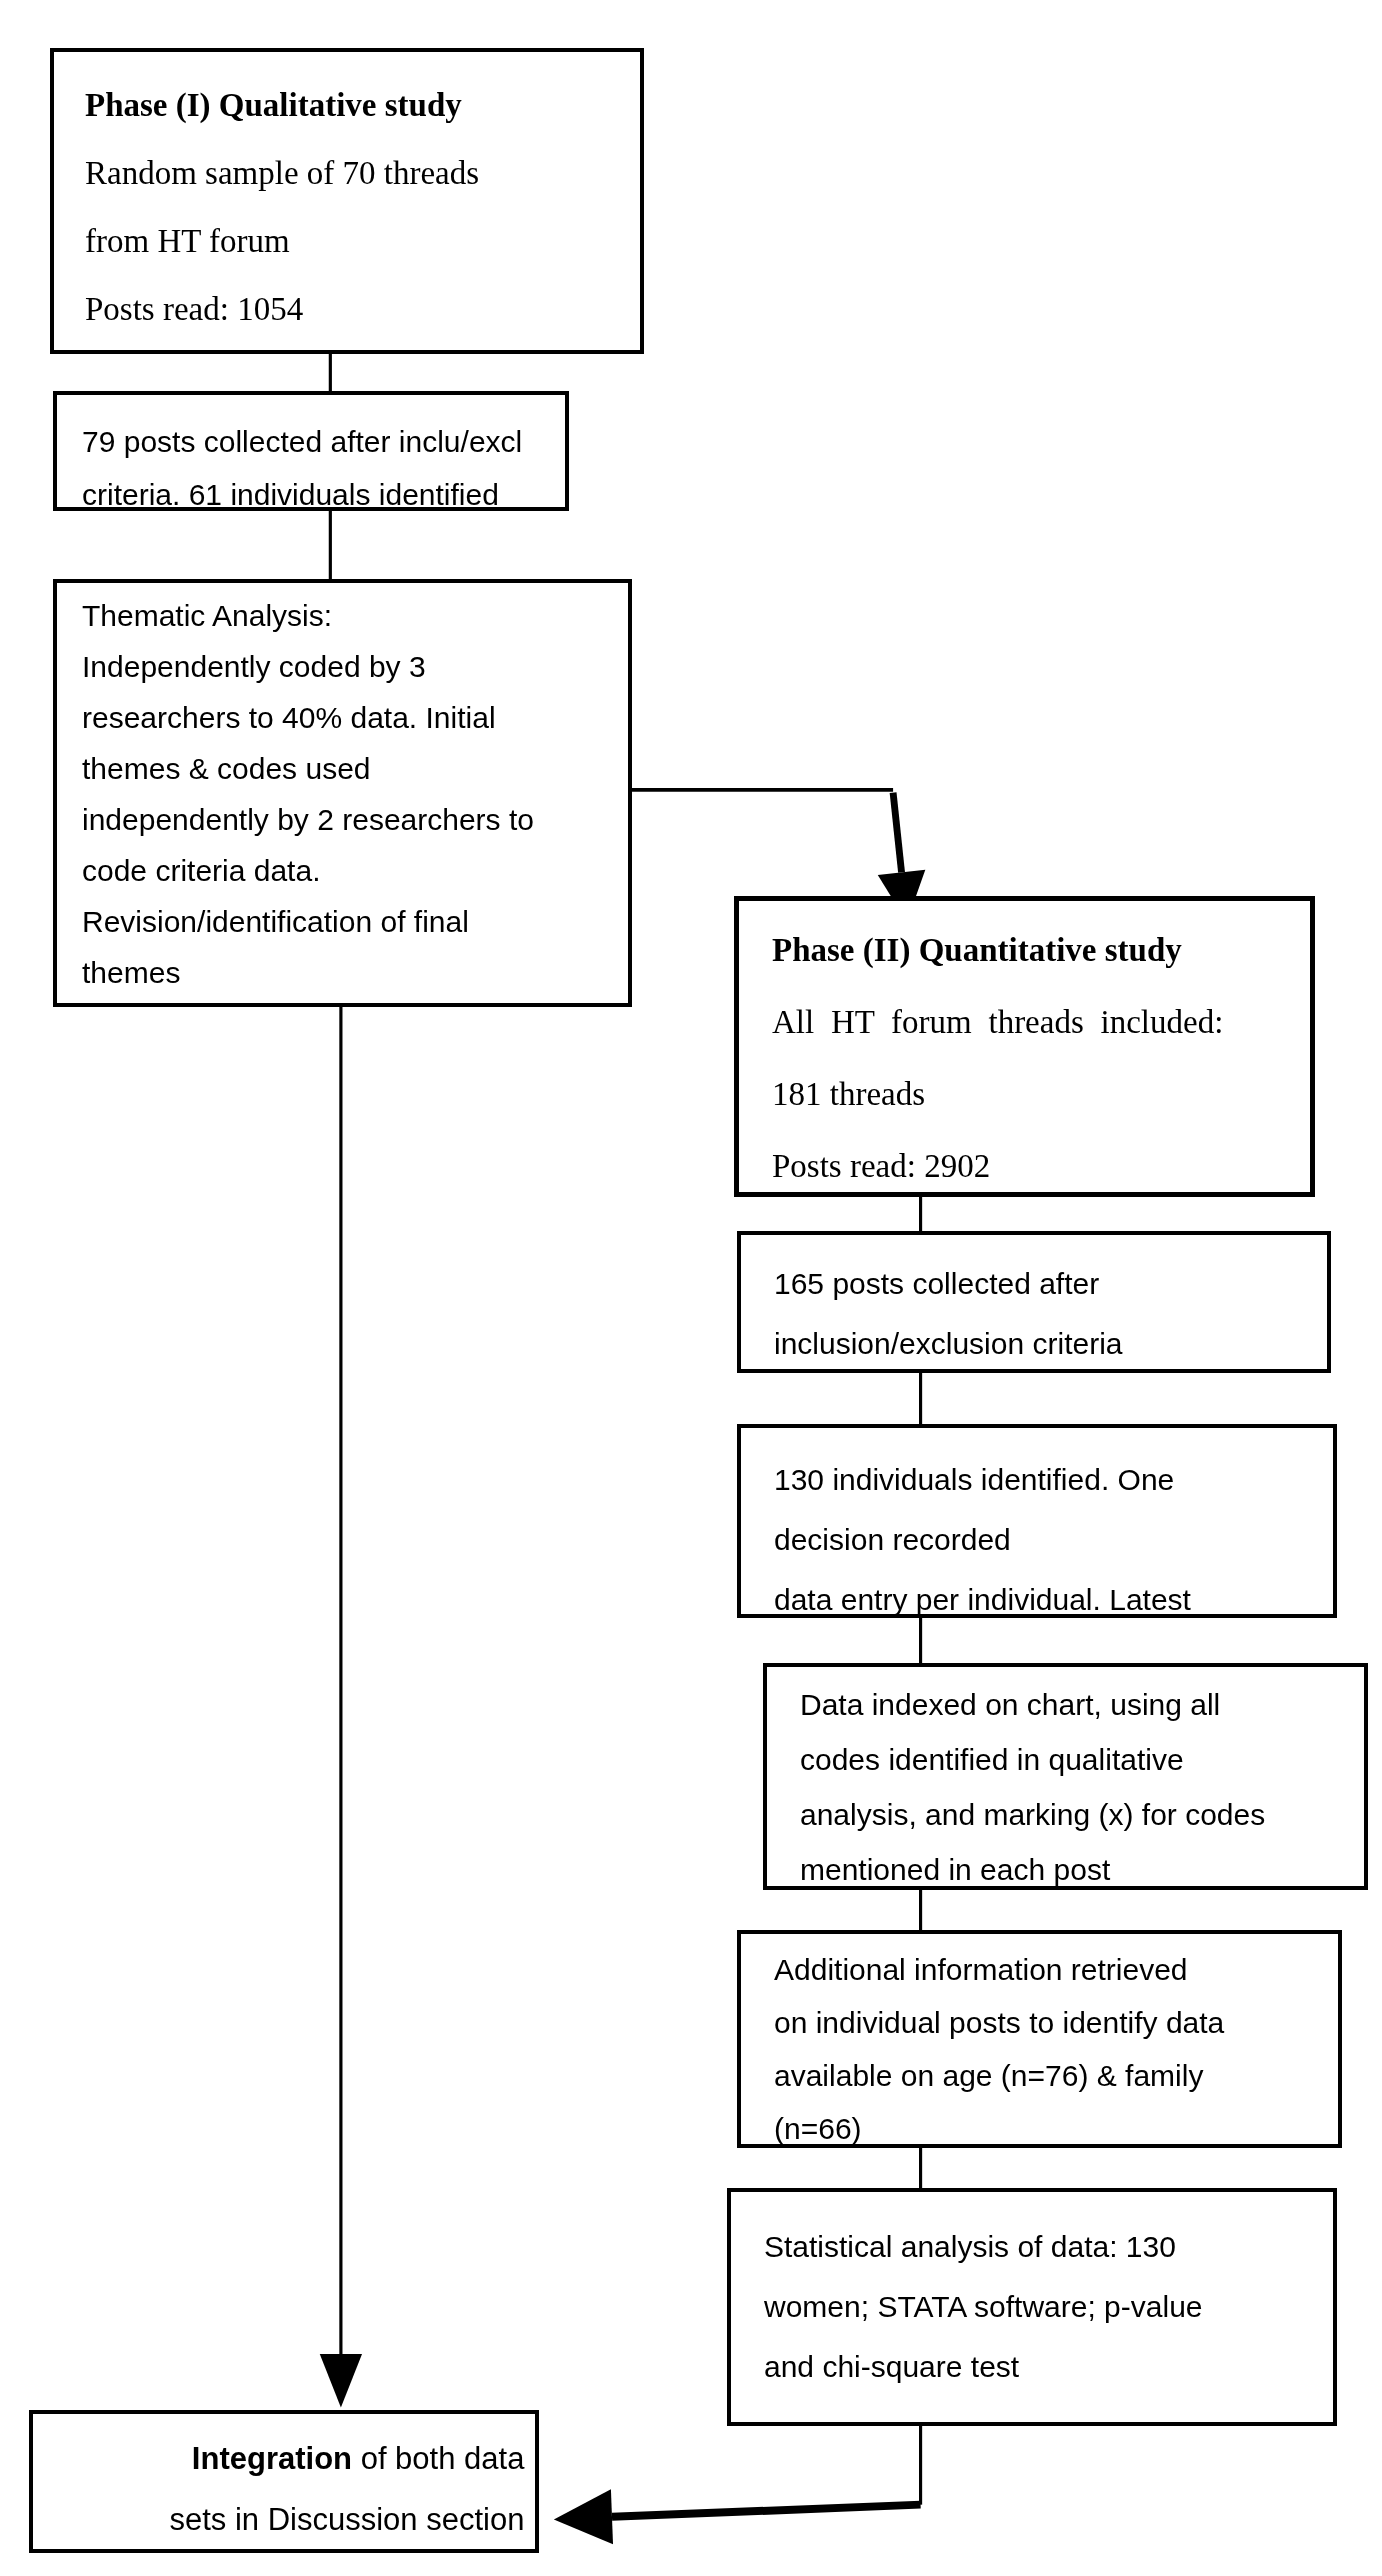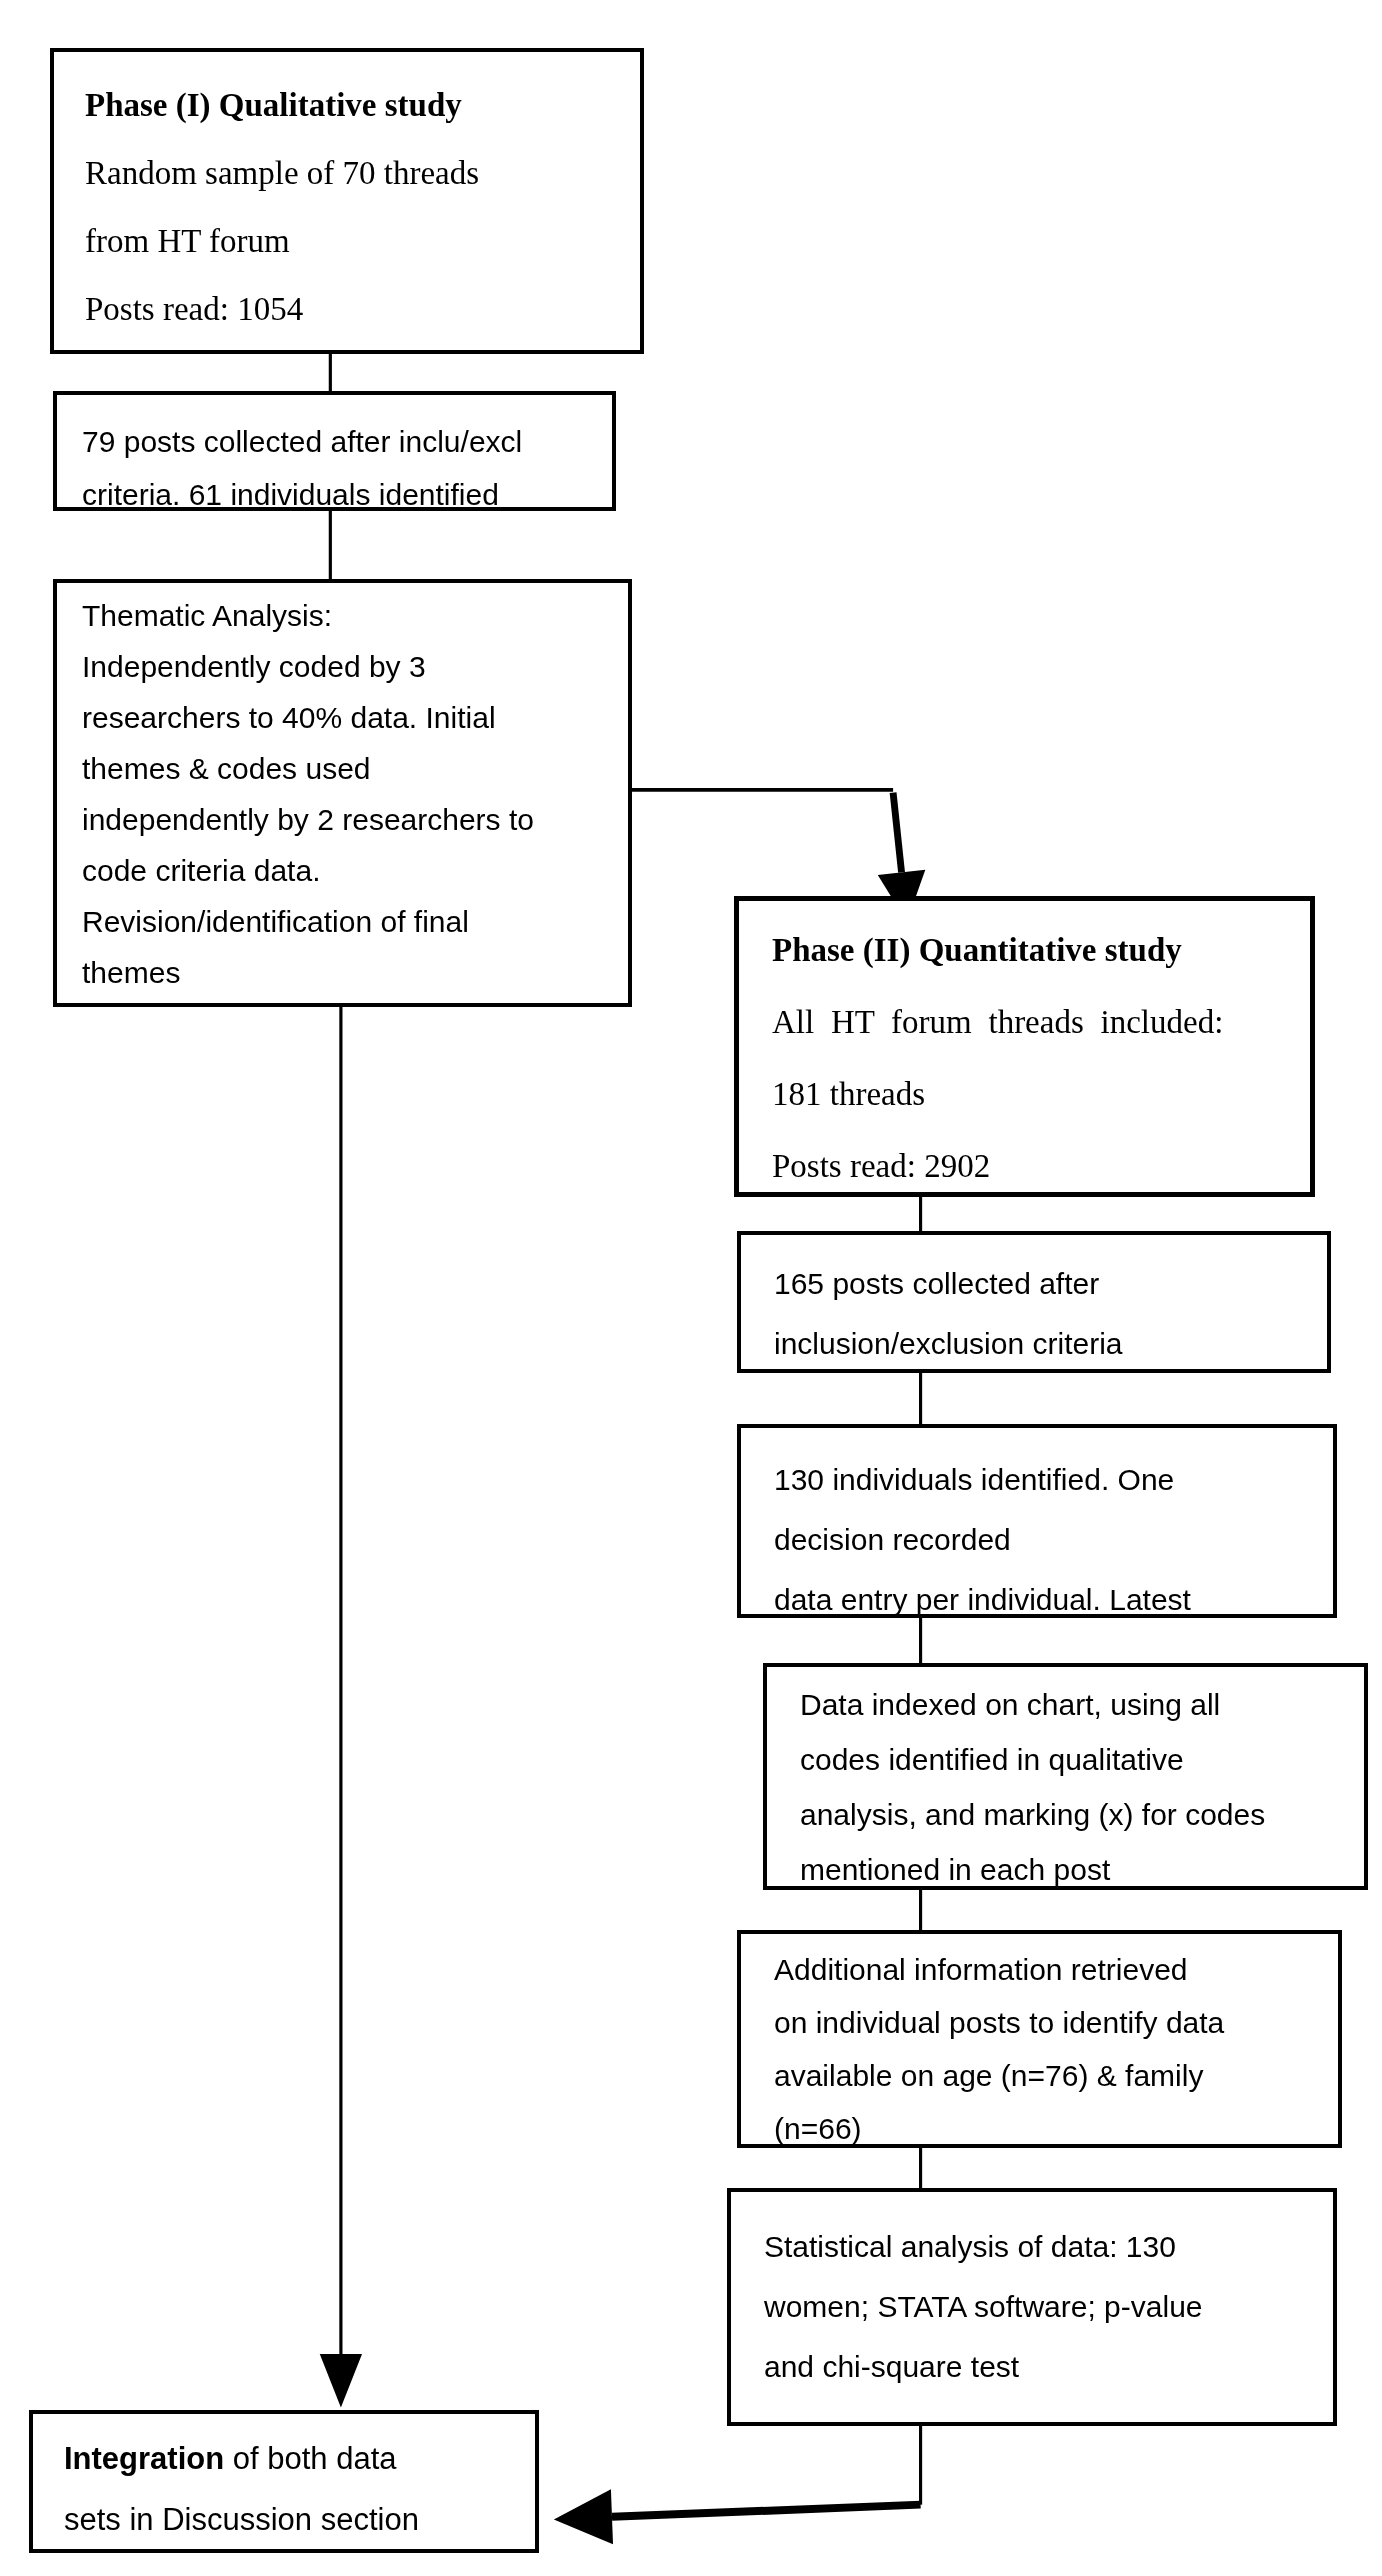--- a/index.html
+++ b/index.html
@@ -18,39 +18,39 @@
     border:4.2px solid #000;
     color:#000;
   }
   .serif{font-family:"Liberation Serif", serif;}
   .sans{font-family:"Liberation Sans", sans-serif;}
   .box .title{font-weight:bold;}
   .line{white-space:nowrap;}
   
   #box-phase1{left:50px;top:48px;width:594px;height:306px;border-width:4.8px;
     padding:19px 16px 0 31px;font-size:33px;line-height:68px;}
-  #box-posts79{left:53px;top:391px;width:563px;height:120px;
+  #box-posts79{left:53px;top:391px;width:516px;height:120px;
     padding:20px 10.6px 0 25px;font-size:30px;line-height:53px;}
   #box-thematic{left:53px;top:579px;width:579px;height:428px;
     padding:7.4px 10.6px 0 25px;font-size:30px;line-height:51px;}
   #box-phase2{left:734px;top:896px;width:581px;height:301px;border-width:5.3px;
     padding:12.7px 19px 0 33px;font-size:33px;line-height:72px;}
   #box-phase2 .justified{word-spacing:8.5px;}
   #box-posts165{left:737px;top:1231px;width:594px;height:142px;
     padding:19px 10.6px 0 33px;font-size:30px;line-height:60px;}
   #box-individuals130{left:737px;top:1424px;width:600px;height:194px;
     padding:22px 24px 0 33px;font-size:30px;line-height:60px;}
   #box-indexed{left:737px;top:1663px;width:605px;height:227px;
     padding:9.5px 10.6px 0 33px;font-size:30px;line-height:55px;margin-left:26px;}
   #box-additional{left:737px;top:1930px;width:605px;height:218px;
     padding:8.5px 10.6px 0 33px;font-size:30px;line-height:53px;}
   #box-statistical{left:727px;top:2188px;width:610px;height:238px;border-width:4.8px;
     padding:25px 10.6px 0 33px;font-size:30px;line-height:60px;}
   #box-integration{left:29px;top:2410px;width:510px;height:143px;
-    padding:13.7px 10.6px 0 31px;font-size:31px;line-height:61px;}
+    padding:13.7px 10.6px 0 31px;font-size:31px;line-height:61px;text-align:right;}
   #box-integration .bold{font-weight:bold;}
   
   #connectors{
     position:absolute;left:0;top:0;width:1383px;height:2576px;
     pointer-events:none;
   }
 </style>
 </head>
 <body>
 

